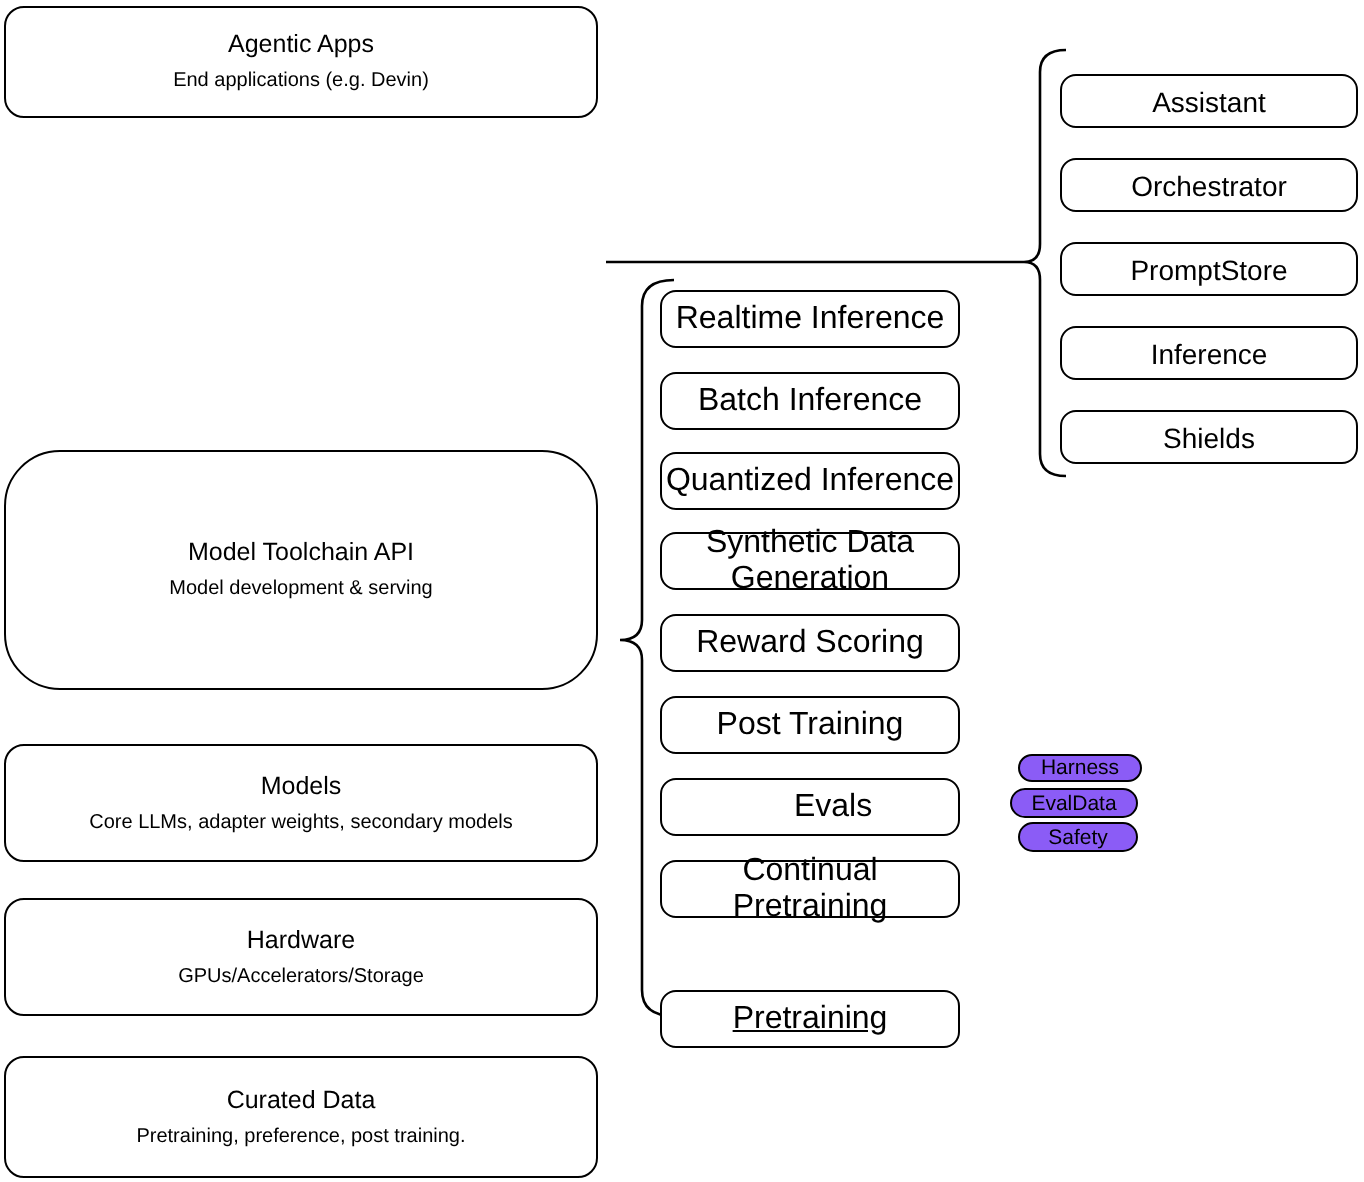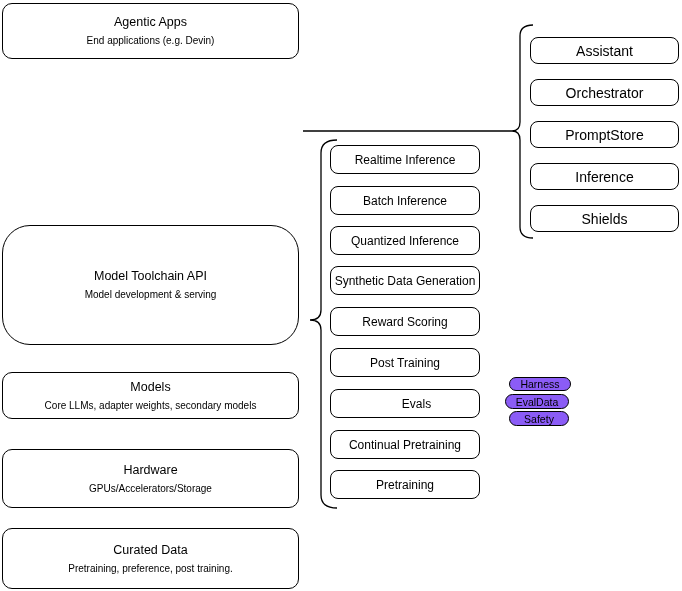--- a/index.html
+++ b/index.html
@@ -32,21 +32,21 @@
     align-items: center;
     justify-content: center;
     text-align: center;
   }
   .lnode { left: 2px; width: 297px; border-radius: 10px; }
   .bigr  { border-radius: 28px; }
   .lnode .title { font-size: 12.5px; line-height: 15px; }
   .lnode .subtitle { font-size: 10px; line-height: 12px; margin-top: 5px; }
   .mnode {
     left: 330px; width: 150px; height: 29px;
-    border-radius: 8px; font-size: 12px;
+    border-radius: 8px; font-size: 16px;
   }
   .rnode {
     left: 530px; width: 149px; height: 27px;
     border-radius: 8px; font-size: 14px;
   }
   .tag {
     position: absolute;
     background: #8b5cf6;
     border: 1px solid #000000;
     box-sizing: border-box;
@@ -74,21 +74,21 @@
     <div class="title">Agentic Apps</div>
     <div class="subtitle">End applications (e.g. Devin)</div>
   </div>
 
 
   <div class="node lnode bigr" style="top:225px;height:120px;">
     <div class="title">Model Toolchain API</div>
     <div class="subtitle">Model development &amp; serving</div>
   </div>
 
-  <div class="node lnode" style="top:372px;height:47px;">
+  <div class="node lnode" style="top:372px;height:59px;">
     <div class="title">Models</div>
     <div class="subtitle">Core LLMs, adapter weights, secondary models</div>
   </div>
 
   <div class="node lnode" style="top:449px;height:59px;">
     <div class="title">Hardware</div>
     <div class="subtitle">GPUs/Accelerators/Storage</div>
   </div>
 
   <div class="node lnode" style="top:528px;height:61px;">
@@ -113,21 +113,21 @@
   </div>
   <div class="node mnode" style="top:348px;">
     <span>Post Training</span>
   </div>
   <div class="node mnode" style="top:389px;padding-left:23px;">
     <span>Evals</span>
   </div>
   <div class="node mnode" style="top:430px;">
     <span>Continual Pretraining</span>
   </div>
-  <div class="node mnode" style="top:470px;">
+  <div class="node mnode" style="top:495px;text-decoration:underline;">
     <span>Pretraining</span>
   </div>
 
   <div class="tag" style="left:469px;top:377px;width:62px;height:14px;">
     <span>Harness</span>
   </div>
   <div class="tag" style="left:465px;top:394px;width:64px;height:15px;">
     <span>EvalData</span>
   </div>
   <div class="tag" style="left:469px;top:411px;width:60px;height:15px;">

